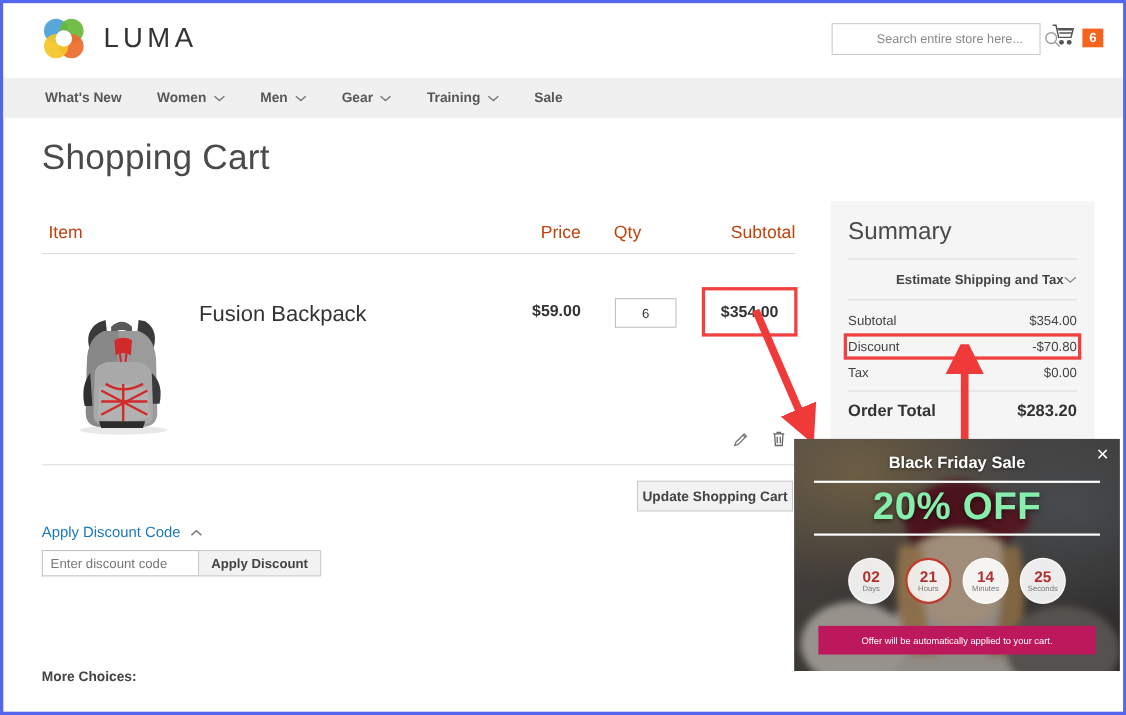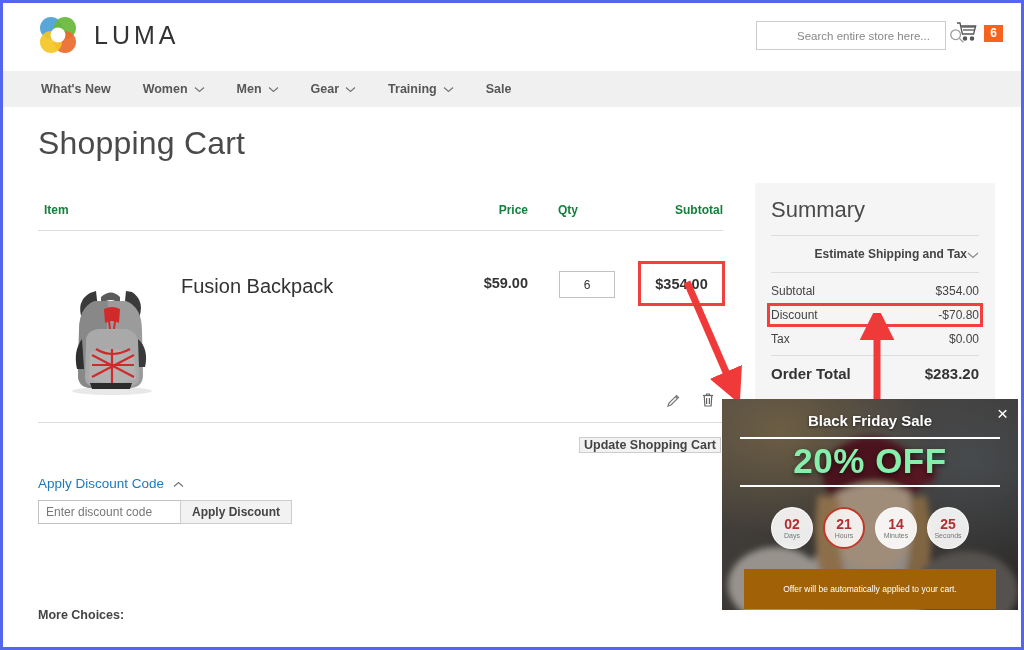--- a/index.html
+++ b/index.html
@@ -85,21 +85,21 @@
   .cart-table {
     position: absolute; left: 35px; top: 200px;
     width: 685px;
   }
   .thead {
     position: relative; height: 28px;
     border-bottom: 1px solid #dcdcdc;
   }
   .th {
     position: absolute; top: 0;
-    font-size: 12px; font-weight: bold; color: #15803d;
+    font-size: 16px; font-weight: normal; color: #c2410c;
   }
   .th-item   { left: 6px; }
   .th-price  { left: 400px; width: 90px; text-align: right; }
   .th-qty    { left: 520px; width: 80px; text-align: left; }
   .th-sub    { left: 600px; width: 85px; text-align: right; }
 
   .trow { position: relative; height: 192px; border-bottom: 1px solid #dcdcdc; }
   .prod-img {
     position: absolute; left: 8px; top: 48px;
     width: 130px; height: 118px;
@@ -131,21 +131,21 @@
   }
   .cell-sub-hl span { font-size: 14.5px; font-weight: bold; color: #333333; }
   .row-actions {
     position: absolute; right: 8px; bottom: 10px;
     display: flex; gap: 20px; align-items: center;
   }
   .icon-btn { cursor: pointer; display: block; }
 
   .update-btn {
     position: absolute; left: 576px; top: 434px;
-    width: 142px; height: 16px;
+    width: 142px; height: 28px;
     background: #f2f2f2; border: 1px solid #cdcdcd;
     font-size: 12.5px; font-weight: bold; color: #444444;
     cursor: pointer;
     font-family: "Liberation Sans", sans-serif;
   }
 
   
   .discount-link {
     position: absolute; left: 35px; top: 473px;
     display: flex; align-items: center; gap: 9px;
@@ -249,21 +249,21 @@
     background: rgba(255,255,255,.9);
     display: flex; flex-direction: column;
     align-items: center; justify-content: center;
     border: 1px solid rgba(255,255,255,.9);
   }
   .cd-circle.accent { border: 2px solid #c0392b; background: rgba(255,255,255,.85); }
   .cd-num { font-size: 14px; font-weight: bold; color: #b03030; line-height: 1.05; }
   .cd-lab { font-size: 7px; color: #777777; line-height: 1.1; }
   .popup-banner {
     position: absolute; left: 22px; right: 22px; top: 170px;
-    height: 40px; background: #a16207;
+    height: 26px; background: #be185d;
     display: flex; align-items: center; justify-content: center;
     color: #ffffff; font-size: 8.5px;
   }
 </style>
 </head>
 <body>
 
 <div id="page">
 
   <div class="header">

